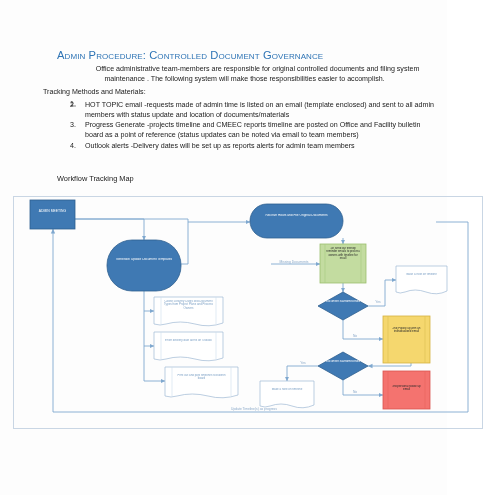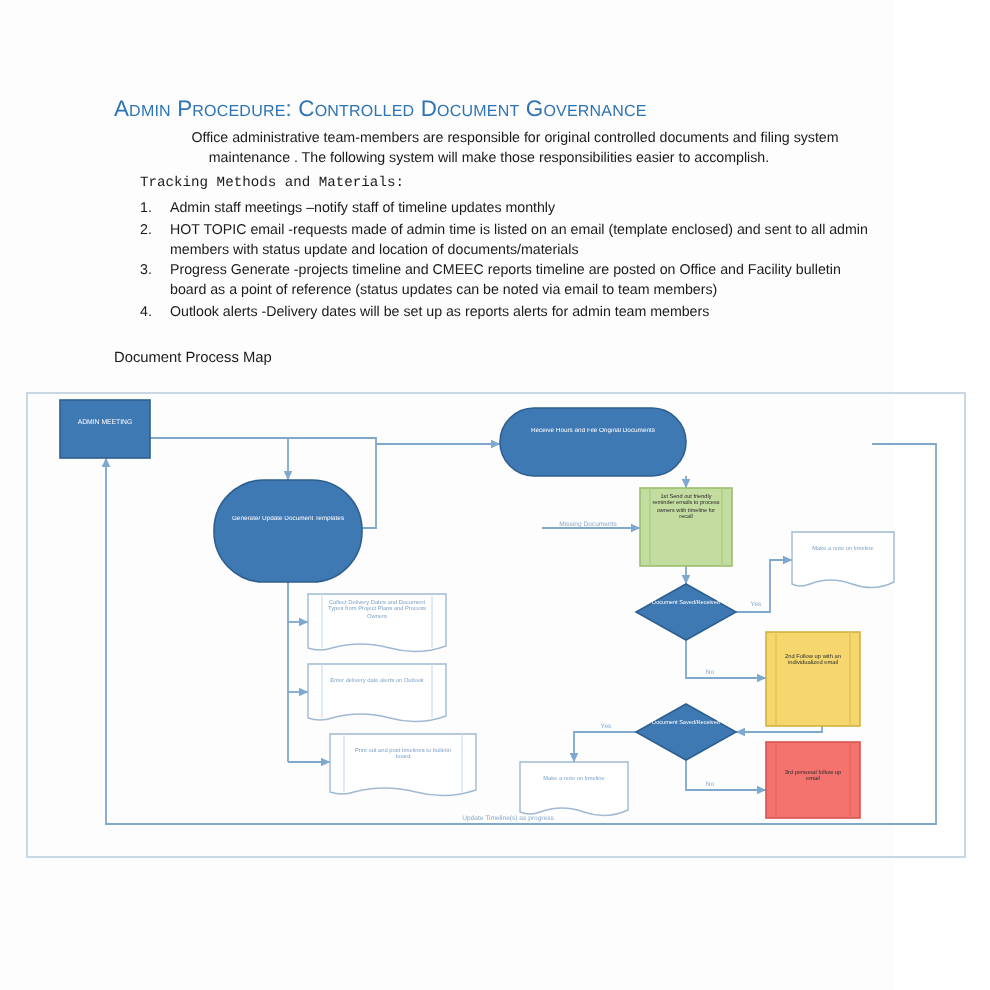--- a/index.html
+++ b/index.html
@@ -44,25 +44,24 @@
     width: 375px;
     font-size: 7.1px;
     line-height: 10.2px;
     color: #1a1a1a;
     text-align: center;
   }
   .doc-para .indent { padding-left: 26px; }
 
   .doc-sub {
     position: absolute;
-    left: 70px;
+    left: 43px;
     top: 88px;
     font-size: 7.1px;
     color: #1a1a1a;
-    font-family: Liberation Mono, monospace;
   }
 
   .doc-list {
     position: absolute;
     left: 57px;
     top: 99px;
     width: 380px;
     margin: 0;
     padding: 0;
     list-style: none;
@@ -128,37 +127,36 @@
   <div class="doc-para">
     <span class="indent">Office administrative team-members are responsible for original controlled documents and</span>
     <span>filing system maintenance . The following system will make those responsibilities easier to accomplish.</span>
   </div>
 
   <div class="doc-sub">Tracking Methods and Materials:</div>
 
   <ol class="doc-list">
     <li>
       <span class="num">1.</span>
-      <span>Admin staff meetings –notify staff of timeline updates monthly</span>
     </li>
     <li>
       <span class="num">2.</span>
       <span>HOT TOPIC email -requests made of admin time is listed on an email (template enclosed) and sent to all admin members with status update and location of documents/materials</span>
     </li>
     <li>
       <span class="num">3.</span>
       <span>Progress Generate -projects timeline and CMEEC reports timeline are posted on Office and Facility bulletin board as a point of reference (status updates can be noted via email to team members)</span>
     </li>
     <li>
       <span class="num">4.</span>
       <span>Outlook alerts -Delivery dates will be set up as reports alerts for admin team members</span>
     </li>
   </ol>
 
-  <div class="map-title">Document Process Map</div>
+  <div class="map-title">Workflow Tracking Map</div>
 
   <div class="canvas">
     <svg width="470" height="233" viewBox="0 0 470 233" xmlns="http://www.w3.org/2000/svg">
       <defs>
         <marker id="ah" markerWidth="6" markerHeight="6" refX="5" refY="3" orient="auto">
           <path d="M0,0.6 L5.2,3 L0,5.4 Z" fill="#7fa8cf"></path>
         </marker>
         <marker id="ahu" markerWidth="6" markerHeight="6" refX="5" refY="3" orient="auto">
           <path d="M0,0.6 L5.2,3 L0,5.4 Z" fill="#7fa8cf"></path>
         </marker>

